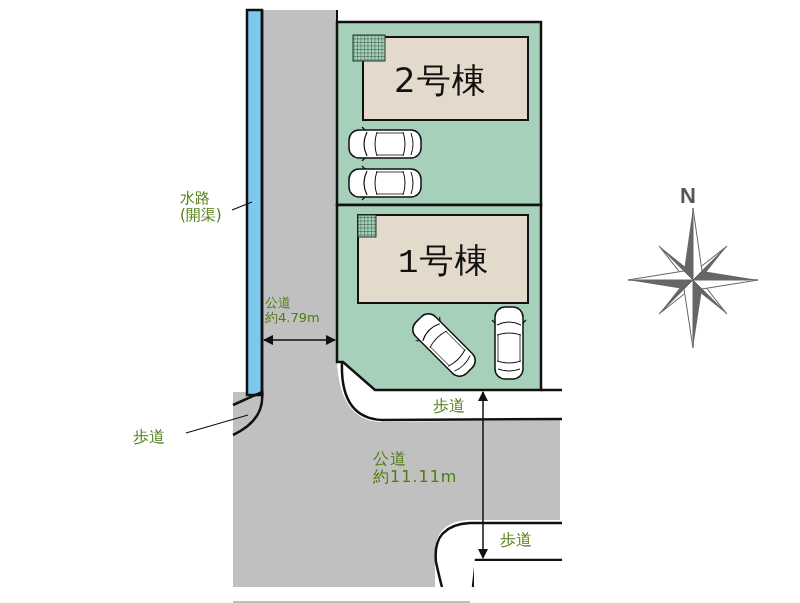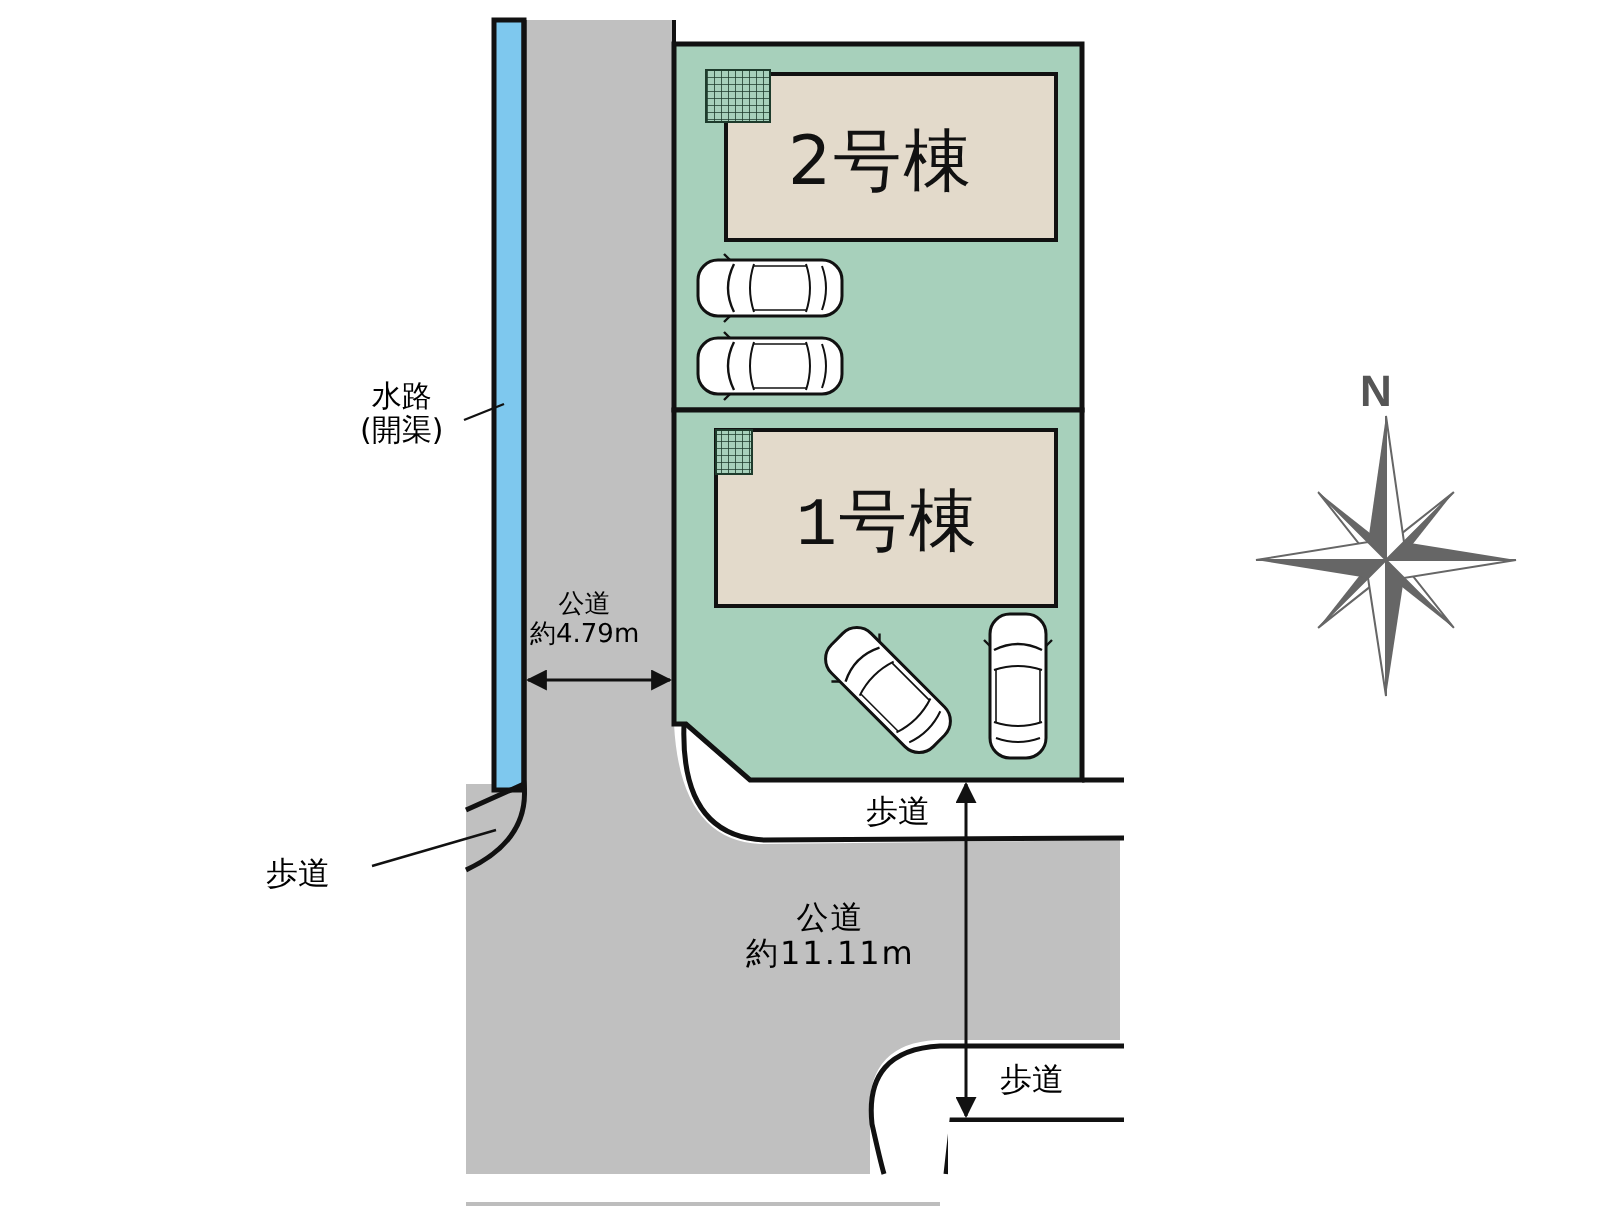--- a/index.html
+++ b/index.html
@@ -1,19 +1,19 @@
 <!DOCTYPE html>
 <html><head>
   <meta charset="utf-8">
   <style>
     html, body { margin: 0; padding: 0; background: #ffffff; }
     body { width: 800px; height: 603px; position: relative; overflow: hidden;
            font-family: "DejaVu Sans", "Liberation Sans", sans-serif; }
     #plan { position: absolute; left: 0; top: 0; width: 800px; height: 603px; }
-    .lbl { position: absolute; color: #000000; white-space: nowrap; line-height: 1.15; text-align: center; }
+    .lbl { position: absolute; color: #4d7c0f; white-space: nowrap; line-height: 1.15; text-align: left; }
     .bld-label { position: absolute; color: #111; font-size: 34px; letter-spacing: 1px; }
     .compass-n { position: absolute; font-family: "Liberation Sans", sans-serif; font-weight: bold; font-size: 22px; color: #555; }
   </style>
 </head>
 <body>
 
 <div id="plan">
   <svg width="800" height="603" viewBox="0 0 800 603">
     <defs>
       <marker id="arr" viewBox="0 0 10 10" refX="9" refY="5" markerWidth="7" markerHeight="7" orient="auto-start-reverse">

